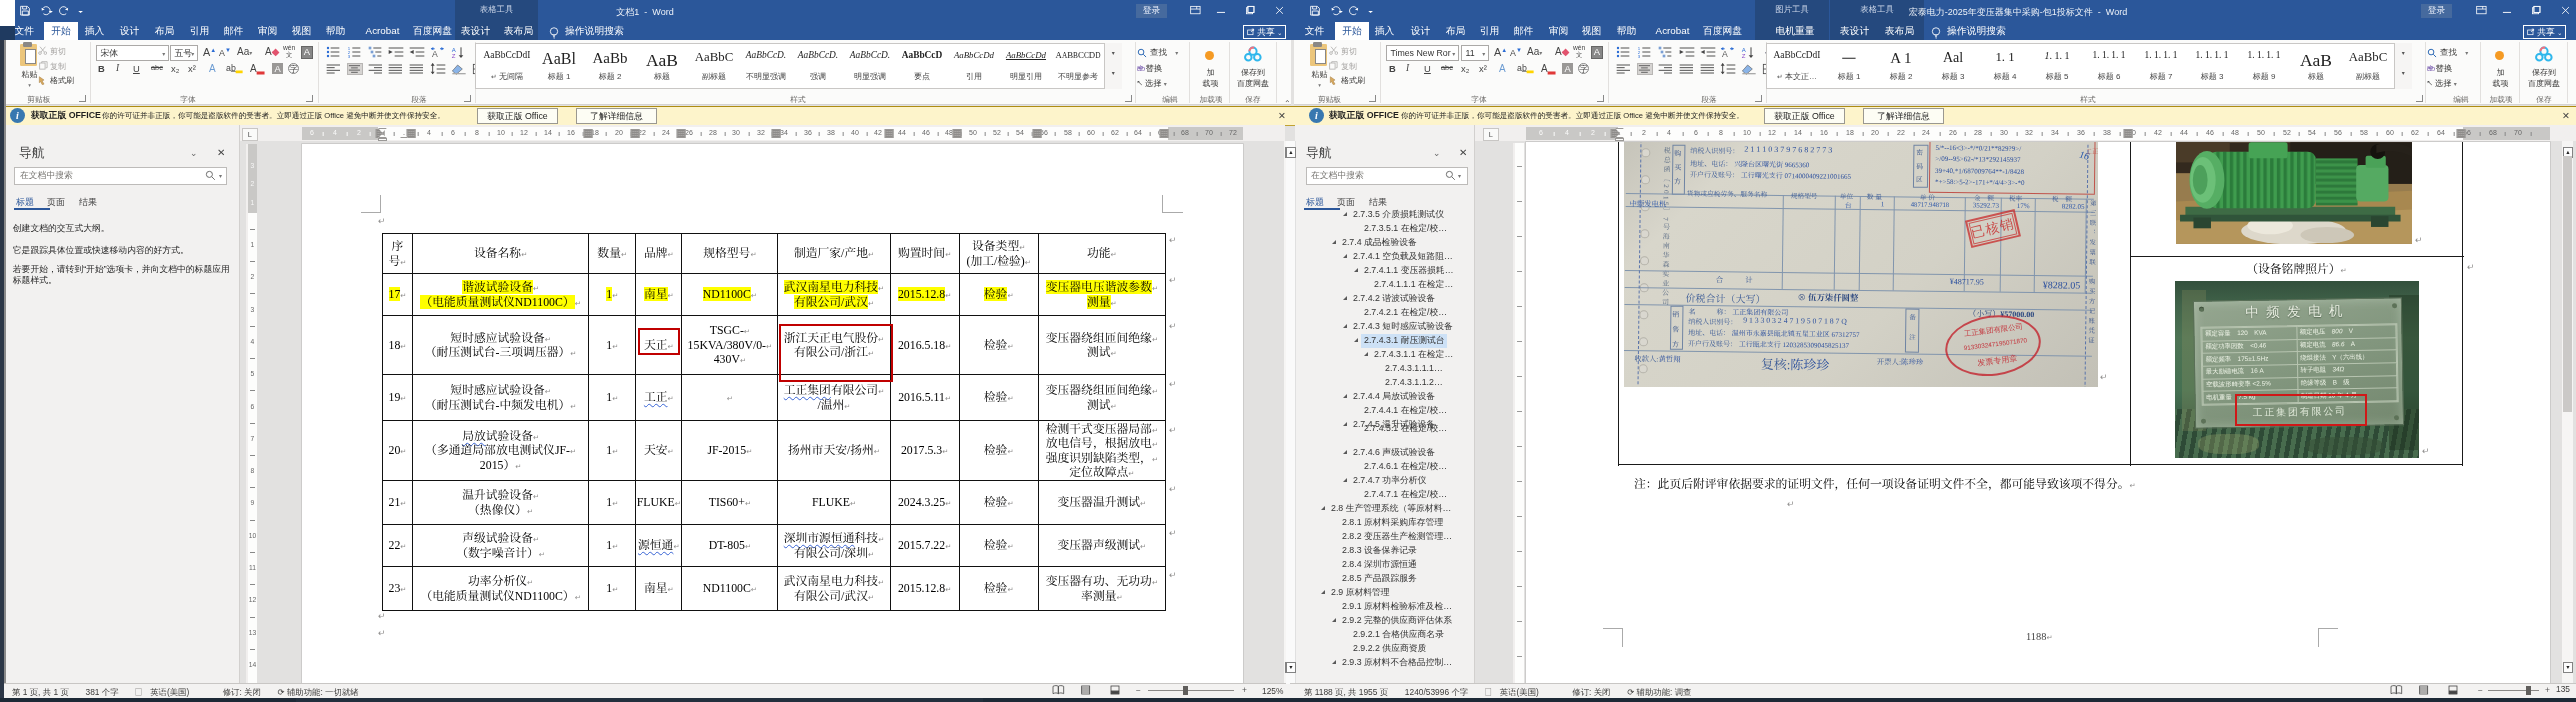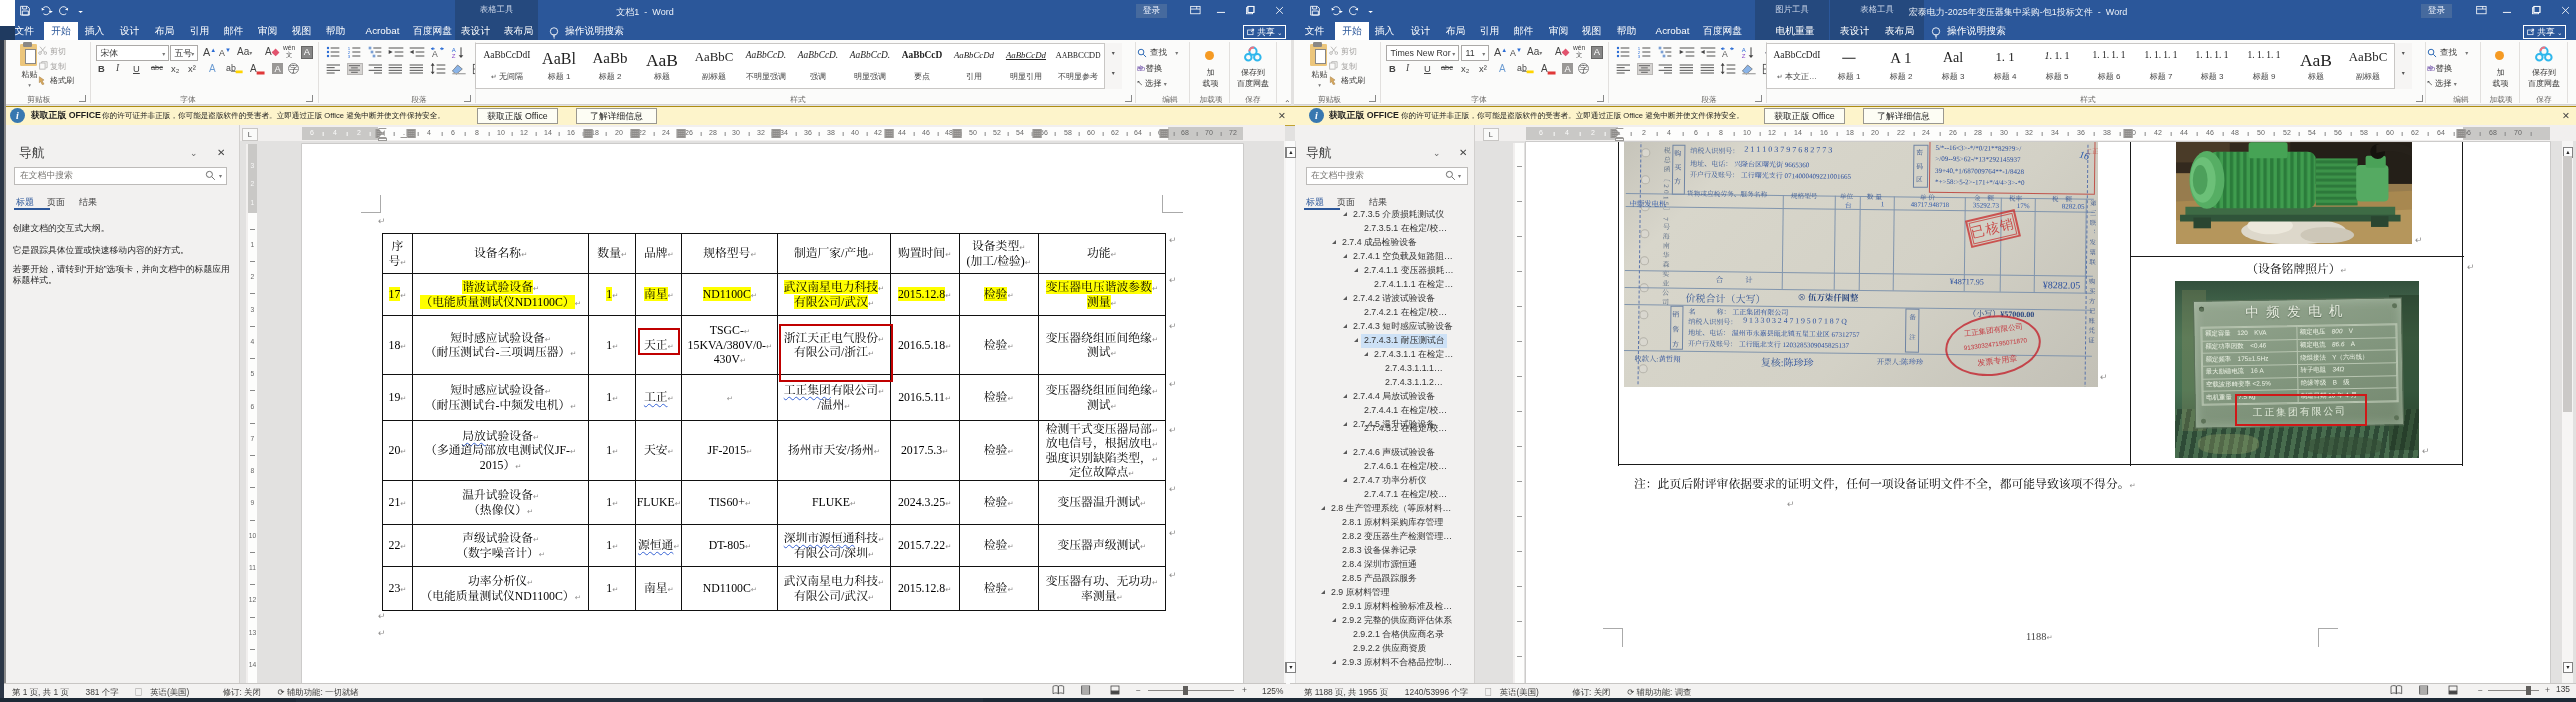--- a/index.html
+++ b/index.html
@@ -1108,21 +1108,21 @@
       <div class="invt" style="left:65px;top:198px;font-size:7px;color:#3a5a96;">开户行及账号： <span style="color:#2b4f9e">工行瓯北支行 1203285309045825137</span></div>
       <div class="a" style="left:282px;top:166px;width:13.5px;height:44px;border:0.7px solid #6f84a3"></div>
       <div class="invt" style="left:286px;top:169px;font-size:6.7px;color:#3a5a96;">备</div>
       <div class="invt" style="left:286px;top:189px;font-size:6.7px;color:#3a5a96;">注</div>
       <div class="a" style="left:322px;top:172px;width:96px;height:60px;border:2.4px solid rgba(195,35,45,.8);border-radius:50%;transform:rotate(-8deg)">
 <div class="a" style="left:5.4px;top:8px;width:86px;text-align:center;color:rgba(195,35,45,.85);font-size:7.4px">工正集团有限公司</div>
 <div class="a" style="left:4px;top:23px;width:89px;text-align:center;color:rgba(195,35,45,.9);font-size:6.4px">913303247195071870</div>
 <div class="a" style="left:5.4px;top:38px;width:86px;text-align:center;color:rgba(195,35,45,.85);font-size:8px">发票专用章</div>
       </div>
       <div class="invt" style="left:11.4px;top:213px;font-size:7.4px;color:#3a5a96;">收款人:<span style="color:#2b4f9e">黄哲翔</span></div>
-      <div class="invt" style="left:138px;top:213px;font-size:10px;color:#3a5a96;">复核:<span style="color:#2b4f9e">陈珍珍</span></div>
+      <div class="invt" style="left:138px;top:213px;font-size:13px;color:#3a5a96;">复核:<span style="color:#2b4f9e">陈珍珍</span></div>
       <div class="invt" style="left:254px;top:213px;font-size:7.4px;color:#3a5a96;">开票人:<span style="color:#2b4f9e">陈珍珍</span></div>
       <div class="a" style="left:15px;top:0;width:0;height:245px;border-left:1px dashed #5a74ab"></div>
       <div class="a" style="left:462px;top:0;width:0;height:245px;border-left:1px dashed #5a74ab"></div>
       <div class="invt" style="left:464px;top:55px;font-size:6.4px;color:#33518b;writing-mode:vertical-rl;letter-spacing:3.4px;height:182px">第三联：发票联　购买方记账凭证</div>
 </div>
   </div>
 <div class="a pm" style="left:2100px;top:374px;font-size:8.8px">↵</div>
 <svg class="a" style="left:2176px;top:142px" width="236" height="102" viewBox="0 0 351 151">
 <rect width="351" height="151" fill="#977c4e"></rect>
 <rect x="0" y="0" width="351" height="46" fill="#33291e"></rect>

